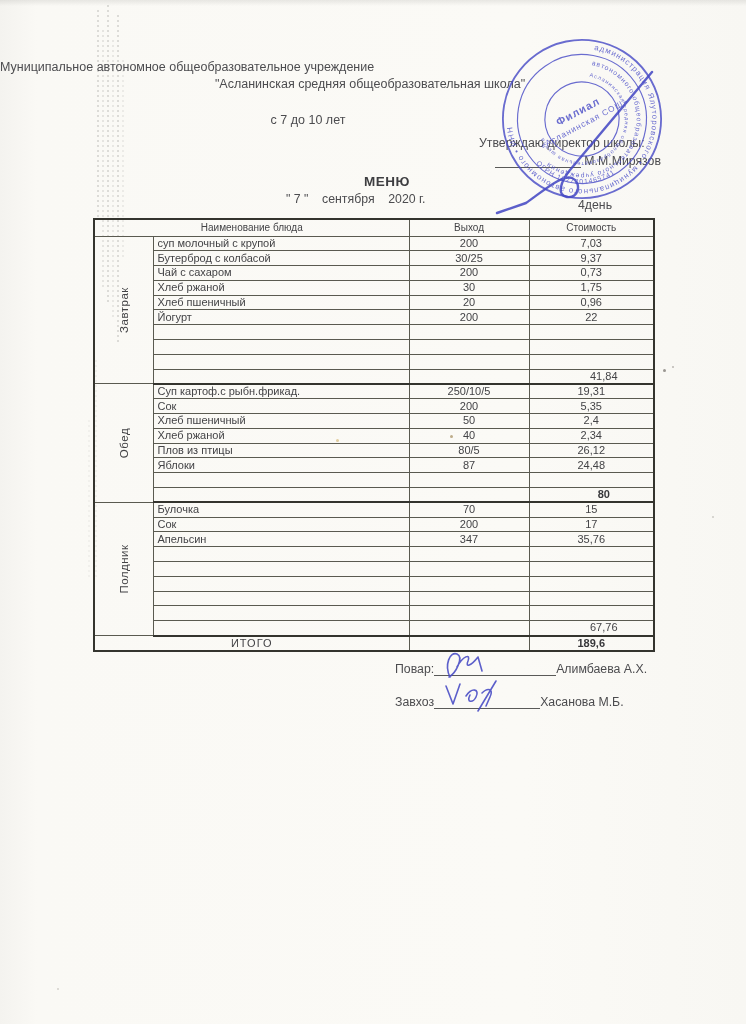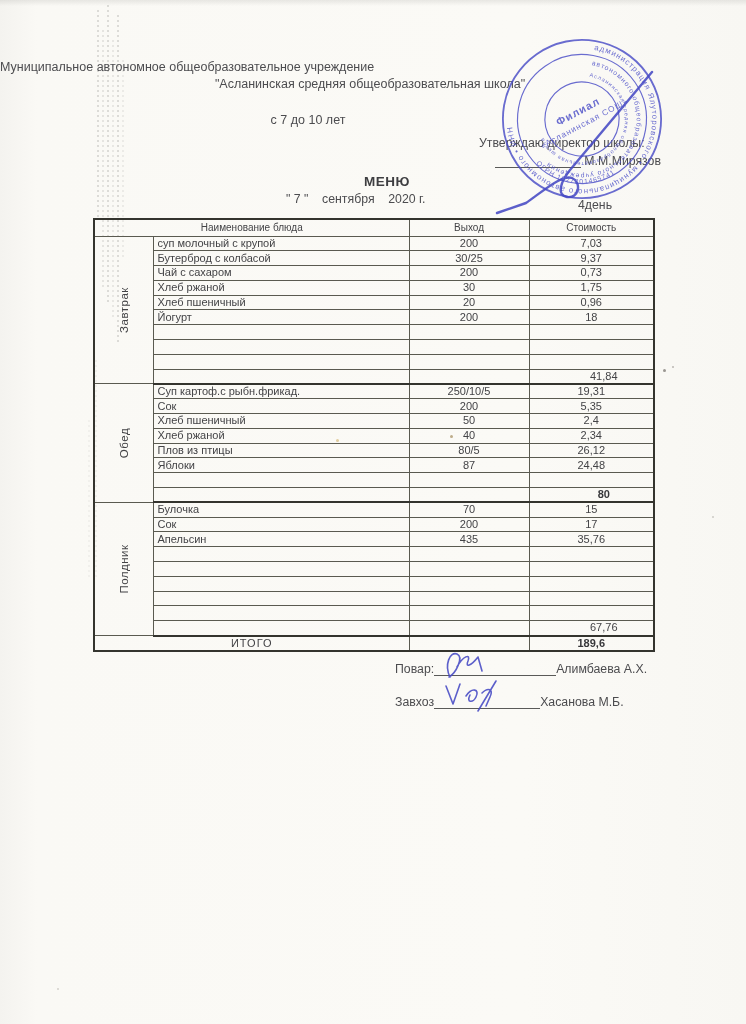--- a/index.html
+++ b/index.html
@@ -163,21 +163,21 @@
           <td>1,75</td>
         </tr>
         <tr>
           <td class="dish">Хлеб пшеничный</td>
           <td>20</td>
           <td>0,96</td>
         </tr>
         <tr>
           <td class="dish">Йогурт</td>
           <td>200</td>
-          <td>18</td>
+          <td>22</td>
         </tr>
         <tr>
           <td class="dish"></td>
           <td></td>
           <td></td>
         </tr>
         <tr>
           <td class="dish"></td>
           <td></td>
           <td></td>
@@ -243,21 +243,21 @@
           <td>70</td>
           <td>15</td>
         </tr>
         <tr>
           <td class="dish">Сок</td>
           <td>200</td>
           <td>17</td>
         </tr>
         <tr>
           <td class="dish">Апельсин</td>
-          <td>435</td>
+          <td>347</td>
           <td>35,76</td>
         </tr>
         <tr>
           <td class="dish"></td>
           <td></td>
           <td></td>
         </tr>
         <tr>
           <td class="dish"></td>
           <td></td>

